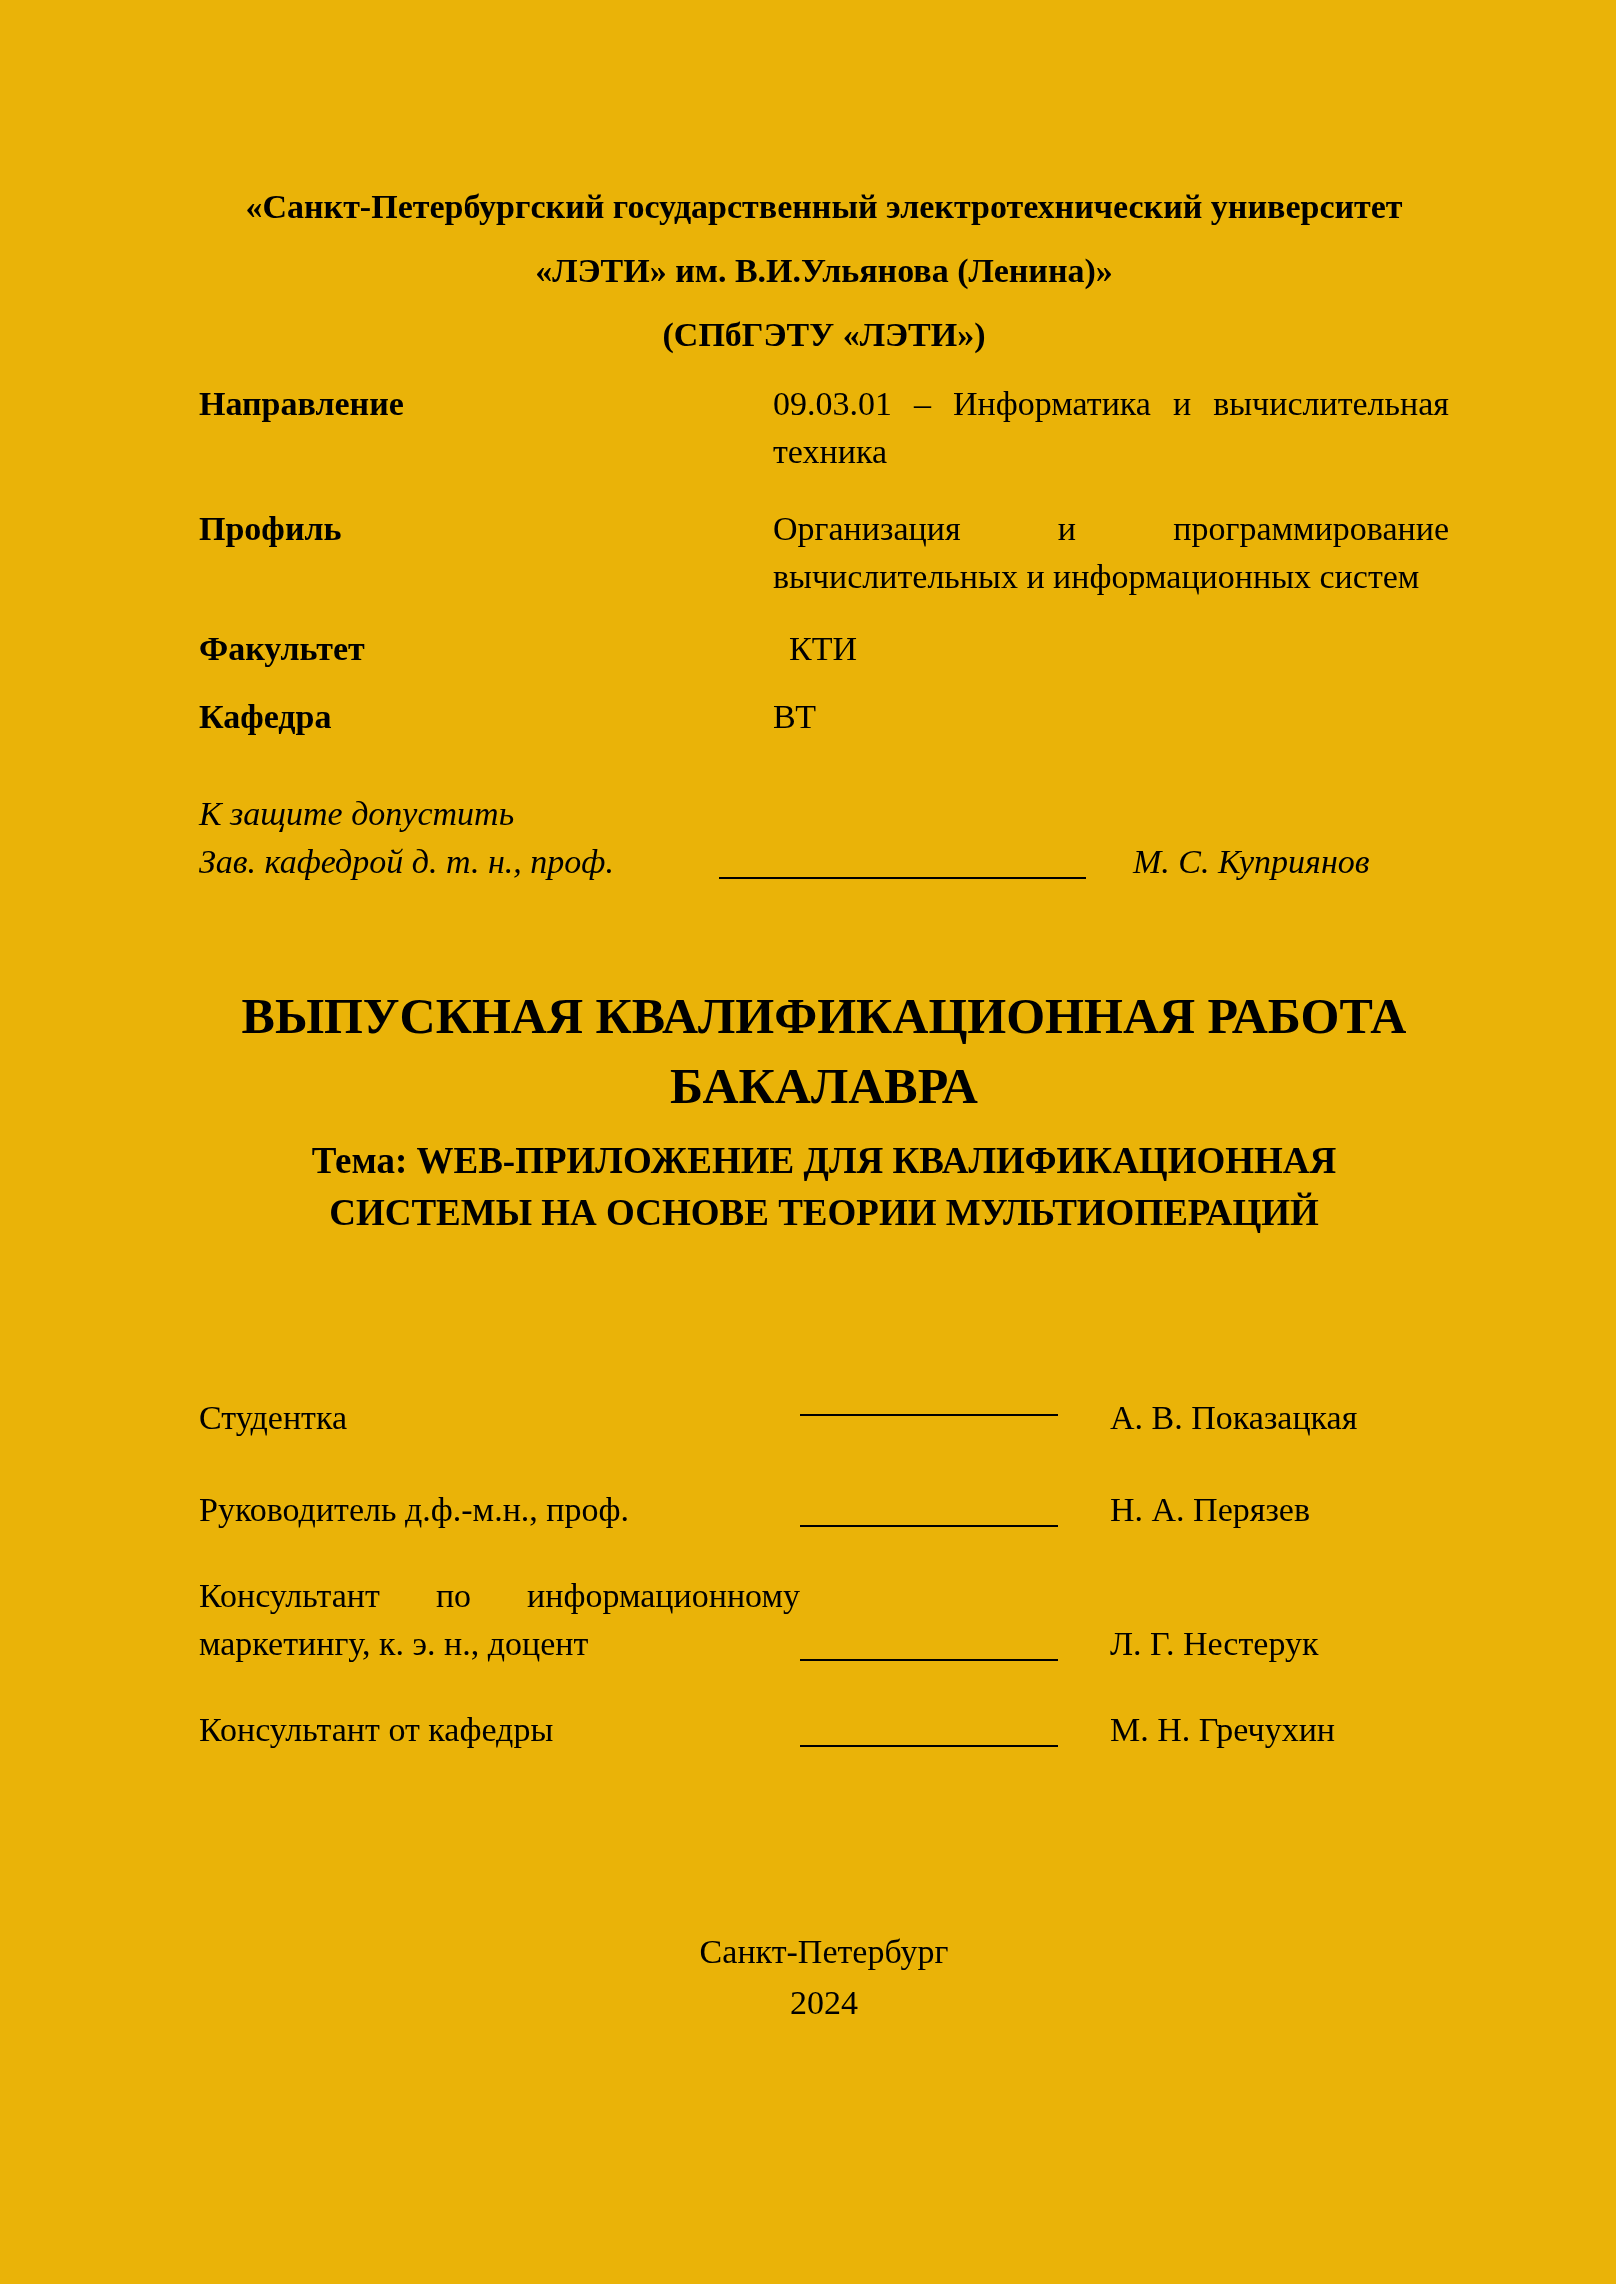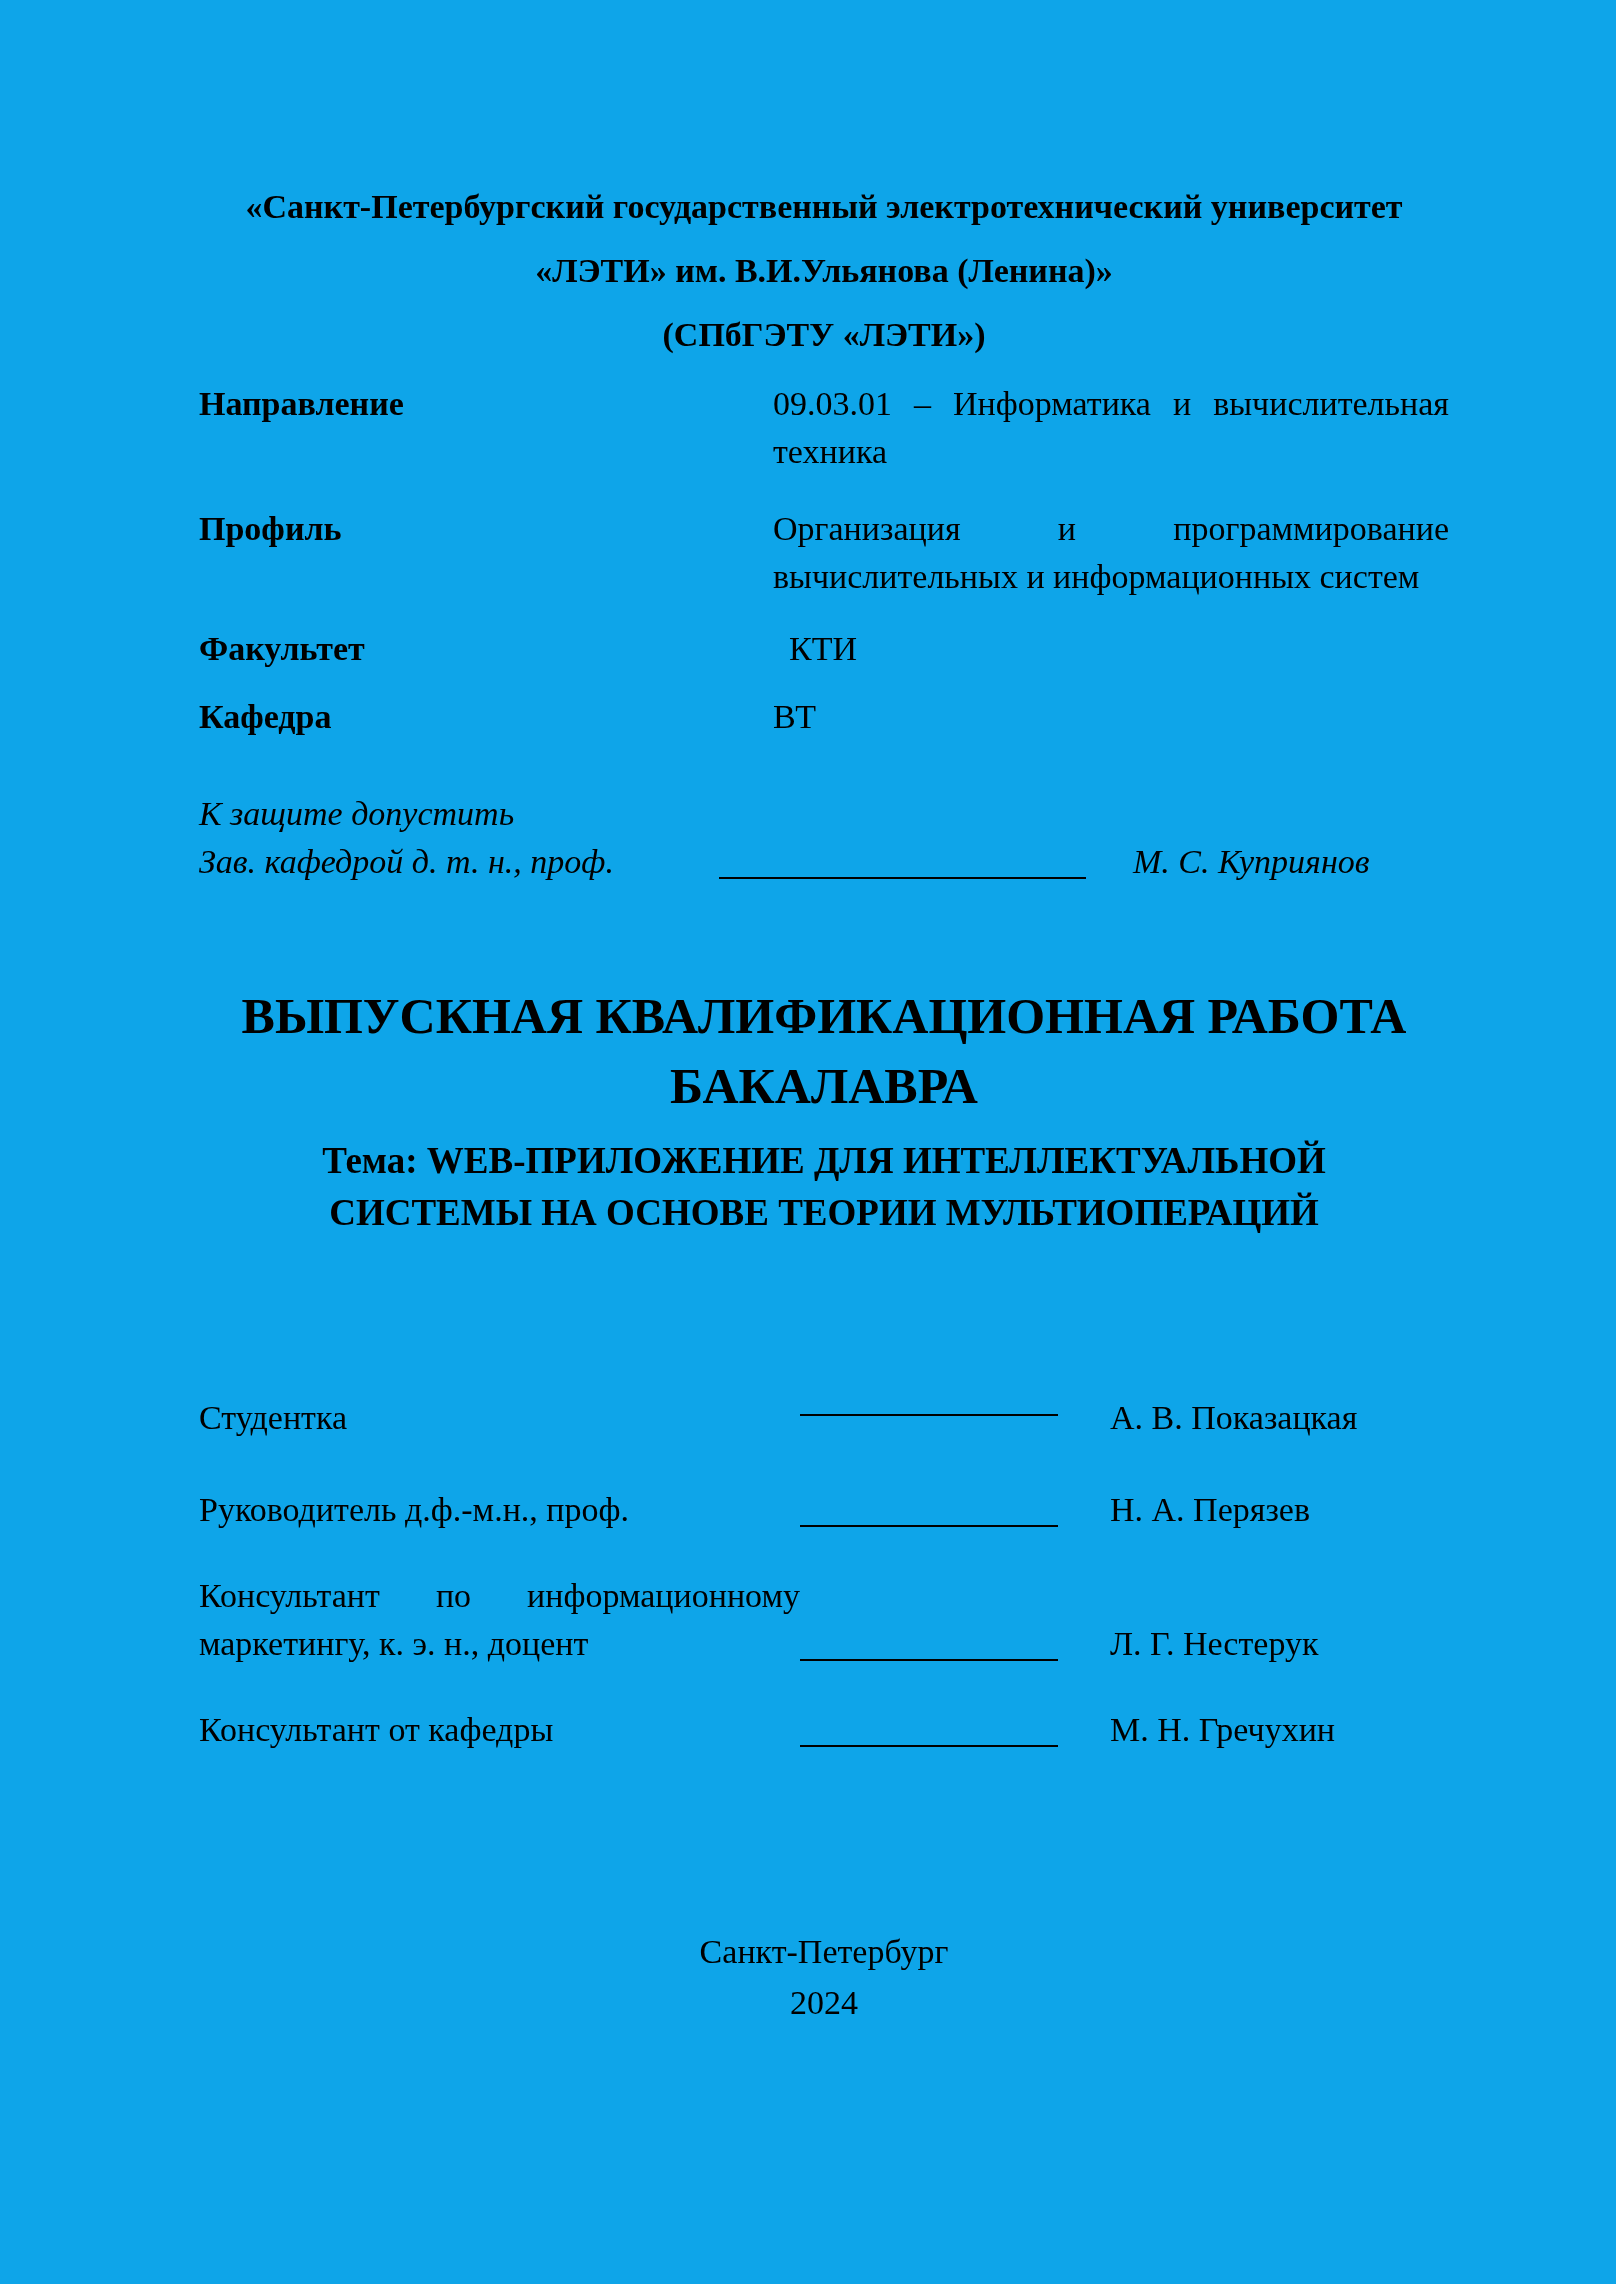--- a/index.html
+++ b/index.html
@@ -5,21 +5,21 @@
   html, body {
     margin: 0;
     padding: 0;
     background: #ffffff;
   }
   .page {
     position: relative;
     width: 1617px;
     height: 2284px;
     box-sizing: border-box;
-    background: #0ea5e9;
+    background: #eab308;
     color: #000000;
     font-family: "Liberation Serif", "DejaVu Serif", serif;
     font-size: 34px;
     padding: 187px 168px 0 199px;
     overflow: hidden;
   }
 
   
   .header { text-align: center; font-weight: bold; font-size: 34px; }
   .header p { margin: 0 0 23.4px 0; line-height: 1.2; }
@@ -119,21 +119,21 @@
       <span class="it">М. С. Куприянов</span>
     </div>
   </div>
 
   <div class="title">
     <div>ВЫПУСКНАЯ КВАЛИФИКАЦИОННАЯ РАБОТА</div>
     <div>БАКАЛАВРА</div>
   </div>
 
   <div class="theme">
-    <div>Тема: WEB-ПРИЛОЖЕНИЕ ДЛЯ ИНТЕЛЛЕКТУАЛЬНОЙ</div>
+    <div>Тема: WEB-ПРИЛОЖЕНИЕ ДЛЯ КВАЛИФИКАЦИОННАЯ</div>
     <div>СИСТЕМЫ НА ОСНОВЕ ТЕОРИИ МУЛЬТИОПЕРАЦИЙ</div>
   </div>
 
   <div class="signatures">
     <div class="srow gap1">
       <div class="srole">Студентка</div>
       <div class="sline"></div>
       <div class="sname">А. В. Показацкая</div>
     </div>
     <div class="srow gap2">

